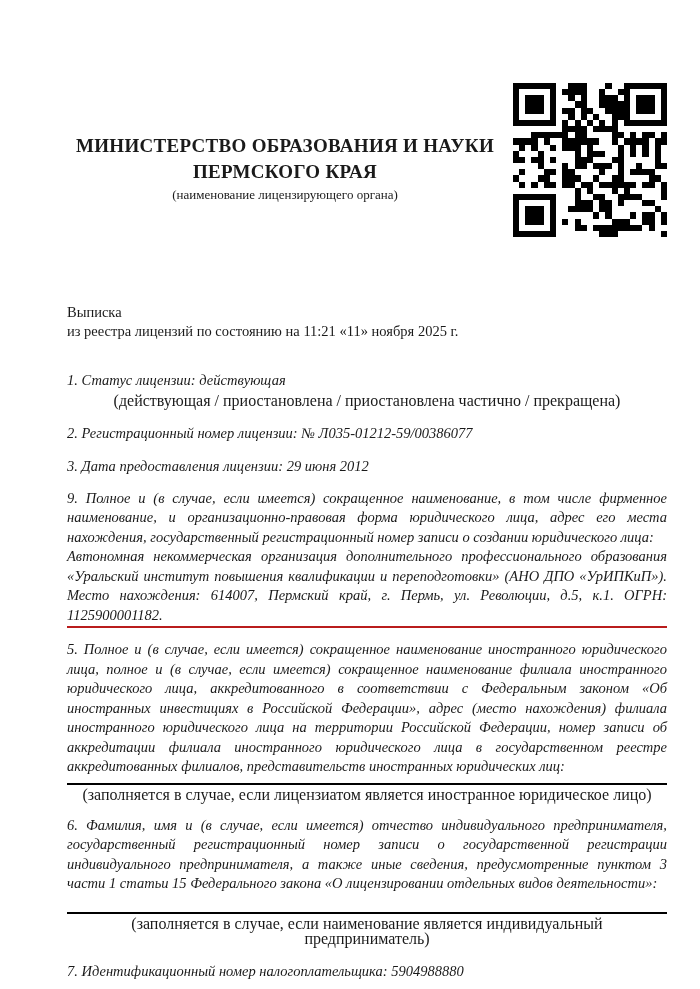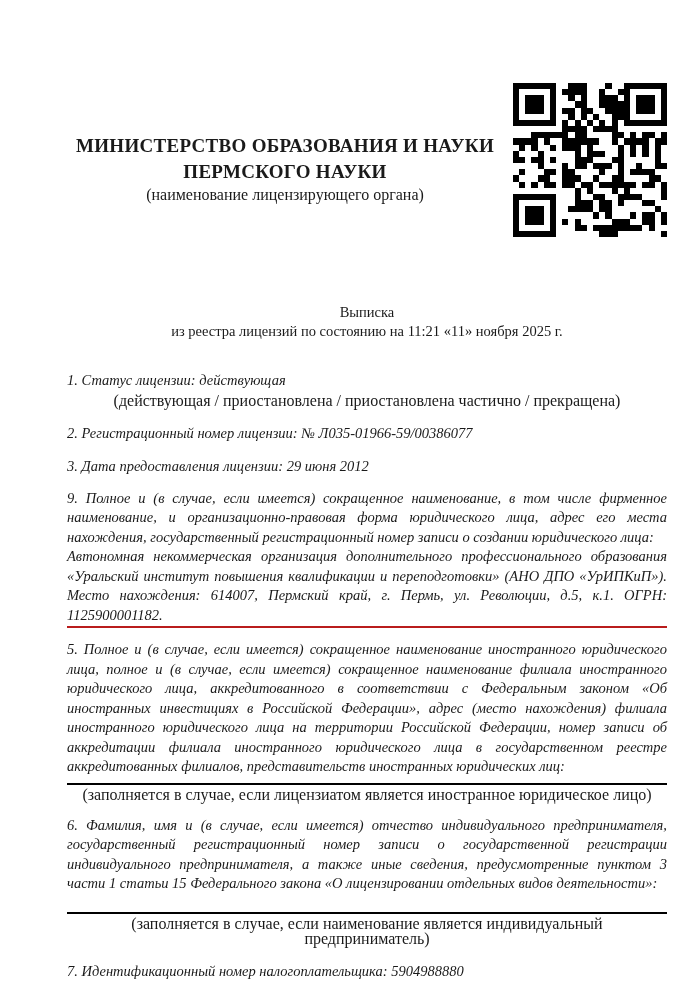--- a/index.html
+++ b/index.html
@@ -29,33 +29,33 @@
     text-align: center;
     padding-top: 50px;
   }
   .ministry-name {
     font-weight: bold;
     font-size: 19px;
     line-height: 26px;
     letter-spacing: 0.3px;
   }
   .ministry-caption {
-    font-size: 16px;
+    font-size: 13px;
     line-height: 14px;
     margin-top: 3px;
   }
   .qr {
     margin-left: auto;
     width: 154px;
     height: 154px;
   }
   
   .doc-title {
     margin-top: 66px;
-    text-align: center;
+    text-align: left;
     font-size: 14.5px;
     line-height: 19px;
   }
   
   .items {
     margin-top: 30px;
     font-size: 14.5px;
     line-height: 19.5px;
   }
   .item { margin: 0 0 14px 0; }
@@ -80,21 +80,21 @@
   .mb12 { margin-bottom: 12px; }
 </style>
 </head>
 <body>
 
 <div class="page">
 
   <div class="header">
     <div class="ministry">
       <div class="ministry-name">МИНИСТЕРСТВО ОБРАЗОВАНИЯ И НАУКИ</div>
-      <div class="ministry-name">ПЕРМСКОГО НАУКИ</div>
+      <div class="ministry-name">ПЕРМСКОГО КРАЯ</div>
       <div class="ministry-caption">(наименование лицензирующего органа)</div>
     </div>
     <div class="qr" id="qr"><svg viewBox="0 0 25 25" width="100%" height="100%" shape-rendering="crispEdges" fill="#000000">
           <rect x="0" y="0" width="1" height="1"></rect>
           <rect x="1" y="0" width="1" height="1"></rect>
           <rect x="2" y="0" width="1" height="1"></rect>
           <rect x="3" y="0" width="1" height="1"></rect>
           <rect x="4" y="0" width="1" height="1"></rect>
           <rect x="5" y="0" width="1" height="1"></rect>
           <rect x="6" y="0" width="1" height="1"></rect>
@@ -416,21 +416,21 @@
   </div>
 
   <div class="items">
 
     <div class="item mb16">
       <p>1. Статус лицензии: действующая</p>
       <div class="item-caption">(действующая / приостановлена / приостановлена частично / прекращена)</div>
     </div>
 
     <div class="item">
-      <p>2. Регистрационный номер лицензии: № Л035-01966-59/00386077</p>
+      <p>2. Регистрационный номер лицензии: № Л035-01212-59/00386077</p>
     </div>
 
     <div class="item mb12">
       <p>3. Дата предоставления лицензии: 29 июня 2012</p>
     </div>
 
     <div class="item mb12">
       <p class="just">9. Полное и (в случае, если имеется) сокращенное наименование, в том числе фирменное наименование, и организационно-правовая форма юридического лица, адрес его места нахождения, государственный регистрационный номер записи о создании юридического лица:</p>
       <p class="just value-underlined">Автономная некоммерческая организация дополнительного профессионального образования «Уральский институт повышения квалификации и переподготовки» (АНО ДПО «УрИПКиП»). Место нахождения: 614007, Пермский край, г. Пермь, ул. Революции, д.5, к.1. ОГРН: 1125900001182.</p>
     </div>

